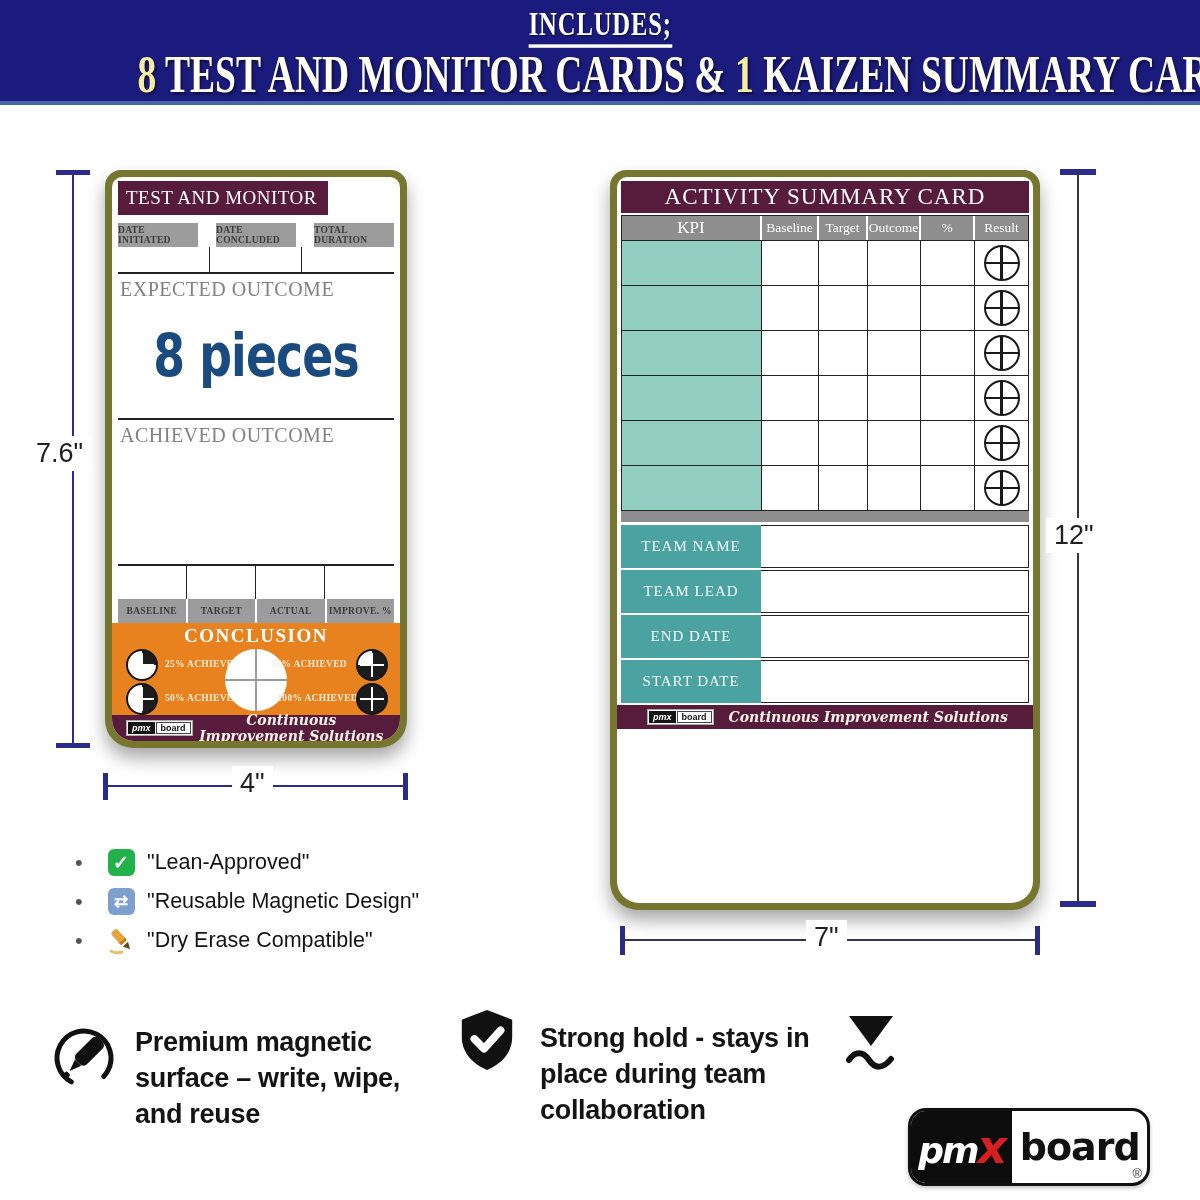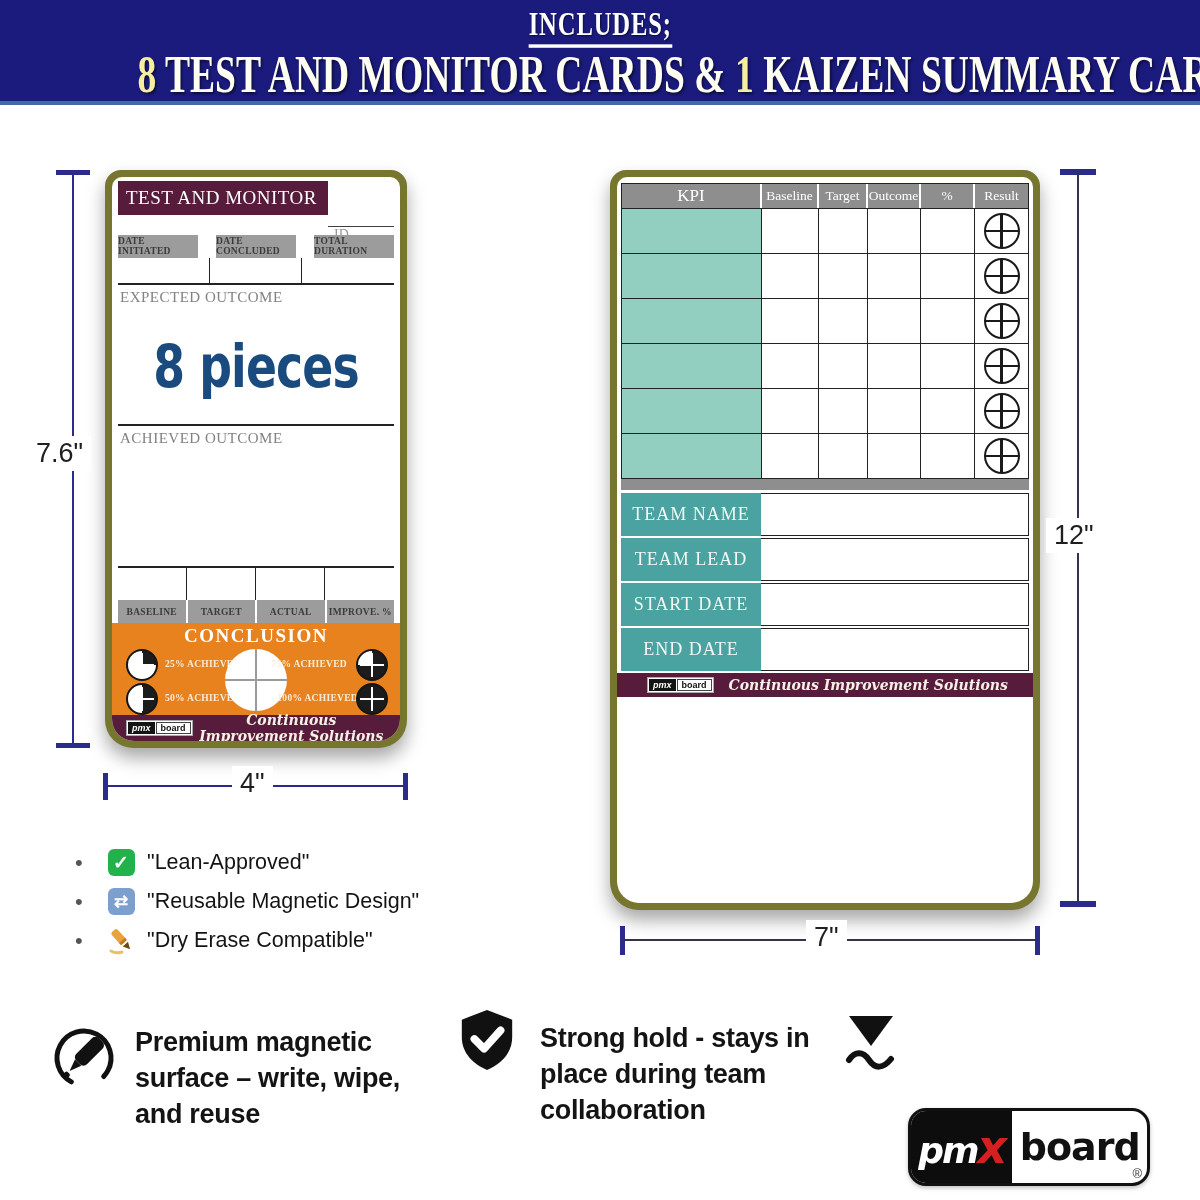--- a/index.html
+++ b/index.html
@@ -22,27 +22,27 @@
   .mini-logo { display:inline-flex; align-items:center; background:#fff; border:1px solid #aaa; padding:1px; }
   .mini-logo .ml-pmx { background:#141414; color:#fff; font-size:9px; font-weight:700; font-style:italic; padding:1px 4px; }
   .mini-logo .ml-board { border:1px solid #444; color:#111; background:#fff; font-size:9px; font-weight:800; padding:0 4px; margin-left:1px; }
 
   
   .tm-card { left:105px; top:170px; width:302px; height:578px; border-radius:16px 16px 28px 28px; padding:7px; }
   .tm-card .card-inner { border-radius:10px 10px 22px 22px; padding:4px 6px 0 6px; }
   .tm-head { display:flex; height:34px; }
   .tm-title { width:210px; background:#571c3c; color:#fff; font-size:19px; font-weight:400; display:flex; align-items:center; padding-left:8px; letter-spacing:.5px; }
   .tm-idbox { flex:1; background:#404040; color:#9a9a9a; font-size:14px; padding:1px 0 0 6px;margin-top:45px; }
-  .gray-row { display:grid; grid-template-columns:1fr 1fr 1fr; gap:18px; height:24px; margin-top:20px;border-radius:10px; }
+  .gray-row { display:grid; grid-template-columns:1fr 1fr 1fr; gap:18px; height:24px; margin-top:8px;border-radius:10px; }
   .gray-cell { background:#9c9c9c; color:#3b3b3b; font-size:9.5px; font-weight:700; display:flex; align-items:center; justify-content:center; letter-spacing:.3px; }
   .date-cells { display:grid; grid-template-columns:1fr 1fr 1fr; height:28px; border-bottom:2.5px solid #222; }
   .date-cells > div { border-right:1.5px solid #222; }
   .date-cells > div:last-child { border-right:none; }
   .tm-expected { height:148px; position:relative; border-bottom:2px solid #222; }
-  .sec-label { color:#828282; font-size:15px; letter-spacing:.5px; padding:4px 0 0 2px; }
+  .sec-label { color:#828282; font-size:20px; letter-spacing:.5px; padding:4px 0 0 2px; }
   .pieces { position:absolute; left:0; right:0; top:52px; text-align:center; font-family:"DejaVu Sans",sans-serif; font-weight:800; font-size:52px; color:#1a4b7f; transform:scale(0.88,1.12); letter-spacing:-1px; }
   .tm-achieved { height:146px; }
   .metric-cells { display:grid; grid-template-columns:1fr 1fr 1fr 1fr; height:36px; border-top:2.5px solid #222; }
   .metric-cells > div { border-right:1.5px solid #222; }
   .metric-cells > div:last-child { border-right:none; }
   .metric-gray { display:grid; grid-template-columns:1fr 1fr 1fr 1fr; gap:2px; height:24px; }
   .conclusion { background:#e8821f; margin:0 -6px; padding:0 6px; }
   .conc-title { text-align:center; color:#fff; font-size:19px; font-weight:700; letter-spacing:1.5px; height:26px; line-height:26px; font-family:"Liberation Serif",serif; }
   .conc-legend { position:relative; height:66px; }
   .ball { position:absolute; border-radius:50%; }
@@ -71,21 +71,21 @@
   .as-hcell.kpi-h { font-size:17px; }
   .as-row { display:grid; grid-template-columns:140px 57px 49px 53px 54px 1fr; height:45px; border-top:1.5px solid #222; }
   .as-row > div { border-right:1.5px solid #222; background:#fff; position:relative; }
   .as-row > div:last-child { border-right:none; }
   .as-row .kpi-cell { background:#92cfc0; }
   .result-ball { position:absolute; left:50%; top:50%; width:36px; height:36px; margin:-18px 0 0 -18px; border:2.5px solid #1a1a1a; border-radius:50%; background:#fff; }
   .result-ball::before { content:""; position:absolute; left:-1px; right:-1px; top:50%; height:2.5px; margin-top:-1.25px; background:#1a1a1a; }
   .result-ball::after  { content:""; position:absolute; top:-1px; bottom:-1px; left:50%; width:2.5px; margin-left:-1.25px; background:#1a1a1a; }
   .as-sep { height:12px; background:#8e8e8e; border-top:1.5px solid #222; margin-bottom:3px; }
   .info-row { display:flex; height:43px; margin-bottom:2px; }
-  .info-label { width:140px; background:#4aa3a0; color:#f2f7f5; font-family:"Liberation Serif",serif; font-size:18px; letter-spacing:1px; display:flex; align-items:center; justify-content:center; }
+  .info-label { width:140px; background:#4aa3a0; color:#f2f7f5; font-family:"Liberation Serif",serif; font-size:15px; letter-spacing:1px; display:flex; align-items:center; justify-content:center; }
   .info-value { flex:1; background:#fff; border:1.5px solid #222; border-left:none; }
   .closure { flex:1; }
   .closure .sec-label { font-size:14px; letter-spacing:1px; padding:6px 0 0 6px; }
   .as-footer { height:24px; background:#571c3c; margin:0 -4px; display:flex; align-items:center; padding:0 10px 0 30px; }
   .as-footer .tagline { flex:1; text-align:center; font-size:14px; }
 
   
   .dim-line-v { position:absolute; width:2px; background:#2b2b8c; }
   .dim-line-h { position:absolute; height:2px; background:#2b2b8c; }
   .dim-cap-h { position:absolute; height:5px; background:#2b2b8c; }
@@ -177,20 +177,21 @@
             <span class="ml-pmx">pmx</span>
             <span class="ml-board">board</span>
           </span>
         <span class="tagline">Continuous Improvement Solutions</span>
       </div>
     </div>
   </div>
 
   <div class="card as-card">
     <div class="card-inner">
+      <div class="as-title maroon-bar">ACTIVITY SUMMARY CARD</div>
       <div class="as-table">
         <div class="as-hrow">
           <div class="as-hcell kpi-h">KPI</div>
           <div class="as-hcell">Baseline</div>
           <div class="as-hcell">Target</div>
           <div class="as-hcell">Outcome</div>
           <div class="as-hcell">%</div>
           <div class="as-hcell">Result</div>
         </div>
         <div class="as-row">
@@ -257,25 +258,25 @@
       <div class="as-sep"></div>
       <div class="info-row">
         <div class="info-label">TEAM NAME</div>
         <div class="info-value"></div>
       </div>
       <div class="info-row">
         <div class="info-label">TEAM LEAD</div>
         <div class="info-value"></div>
       </div>
       <div class="info-row">
+        <div class="info-label">END DATE</div>
+        <div class="info-value"></div>
+      </div>
+      <div class="info-row">
         <div class="info-label">START DATE</div>
-        <div class="info-value"></div>
-      </div>
-      <div class="info-row">
-        <div class="info-label">END DATE</div>
         <div class="info-value"></div>
       </div>
       <div class="as-footer">
         <span class="mini-logo">
             <span class="ml-pmx">pmx</span>
             <span class="ml-board">board</span>
           </span>
         <span class="tagline">Continuous Improvement Solutions</span>
       </div>
     </div>

